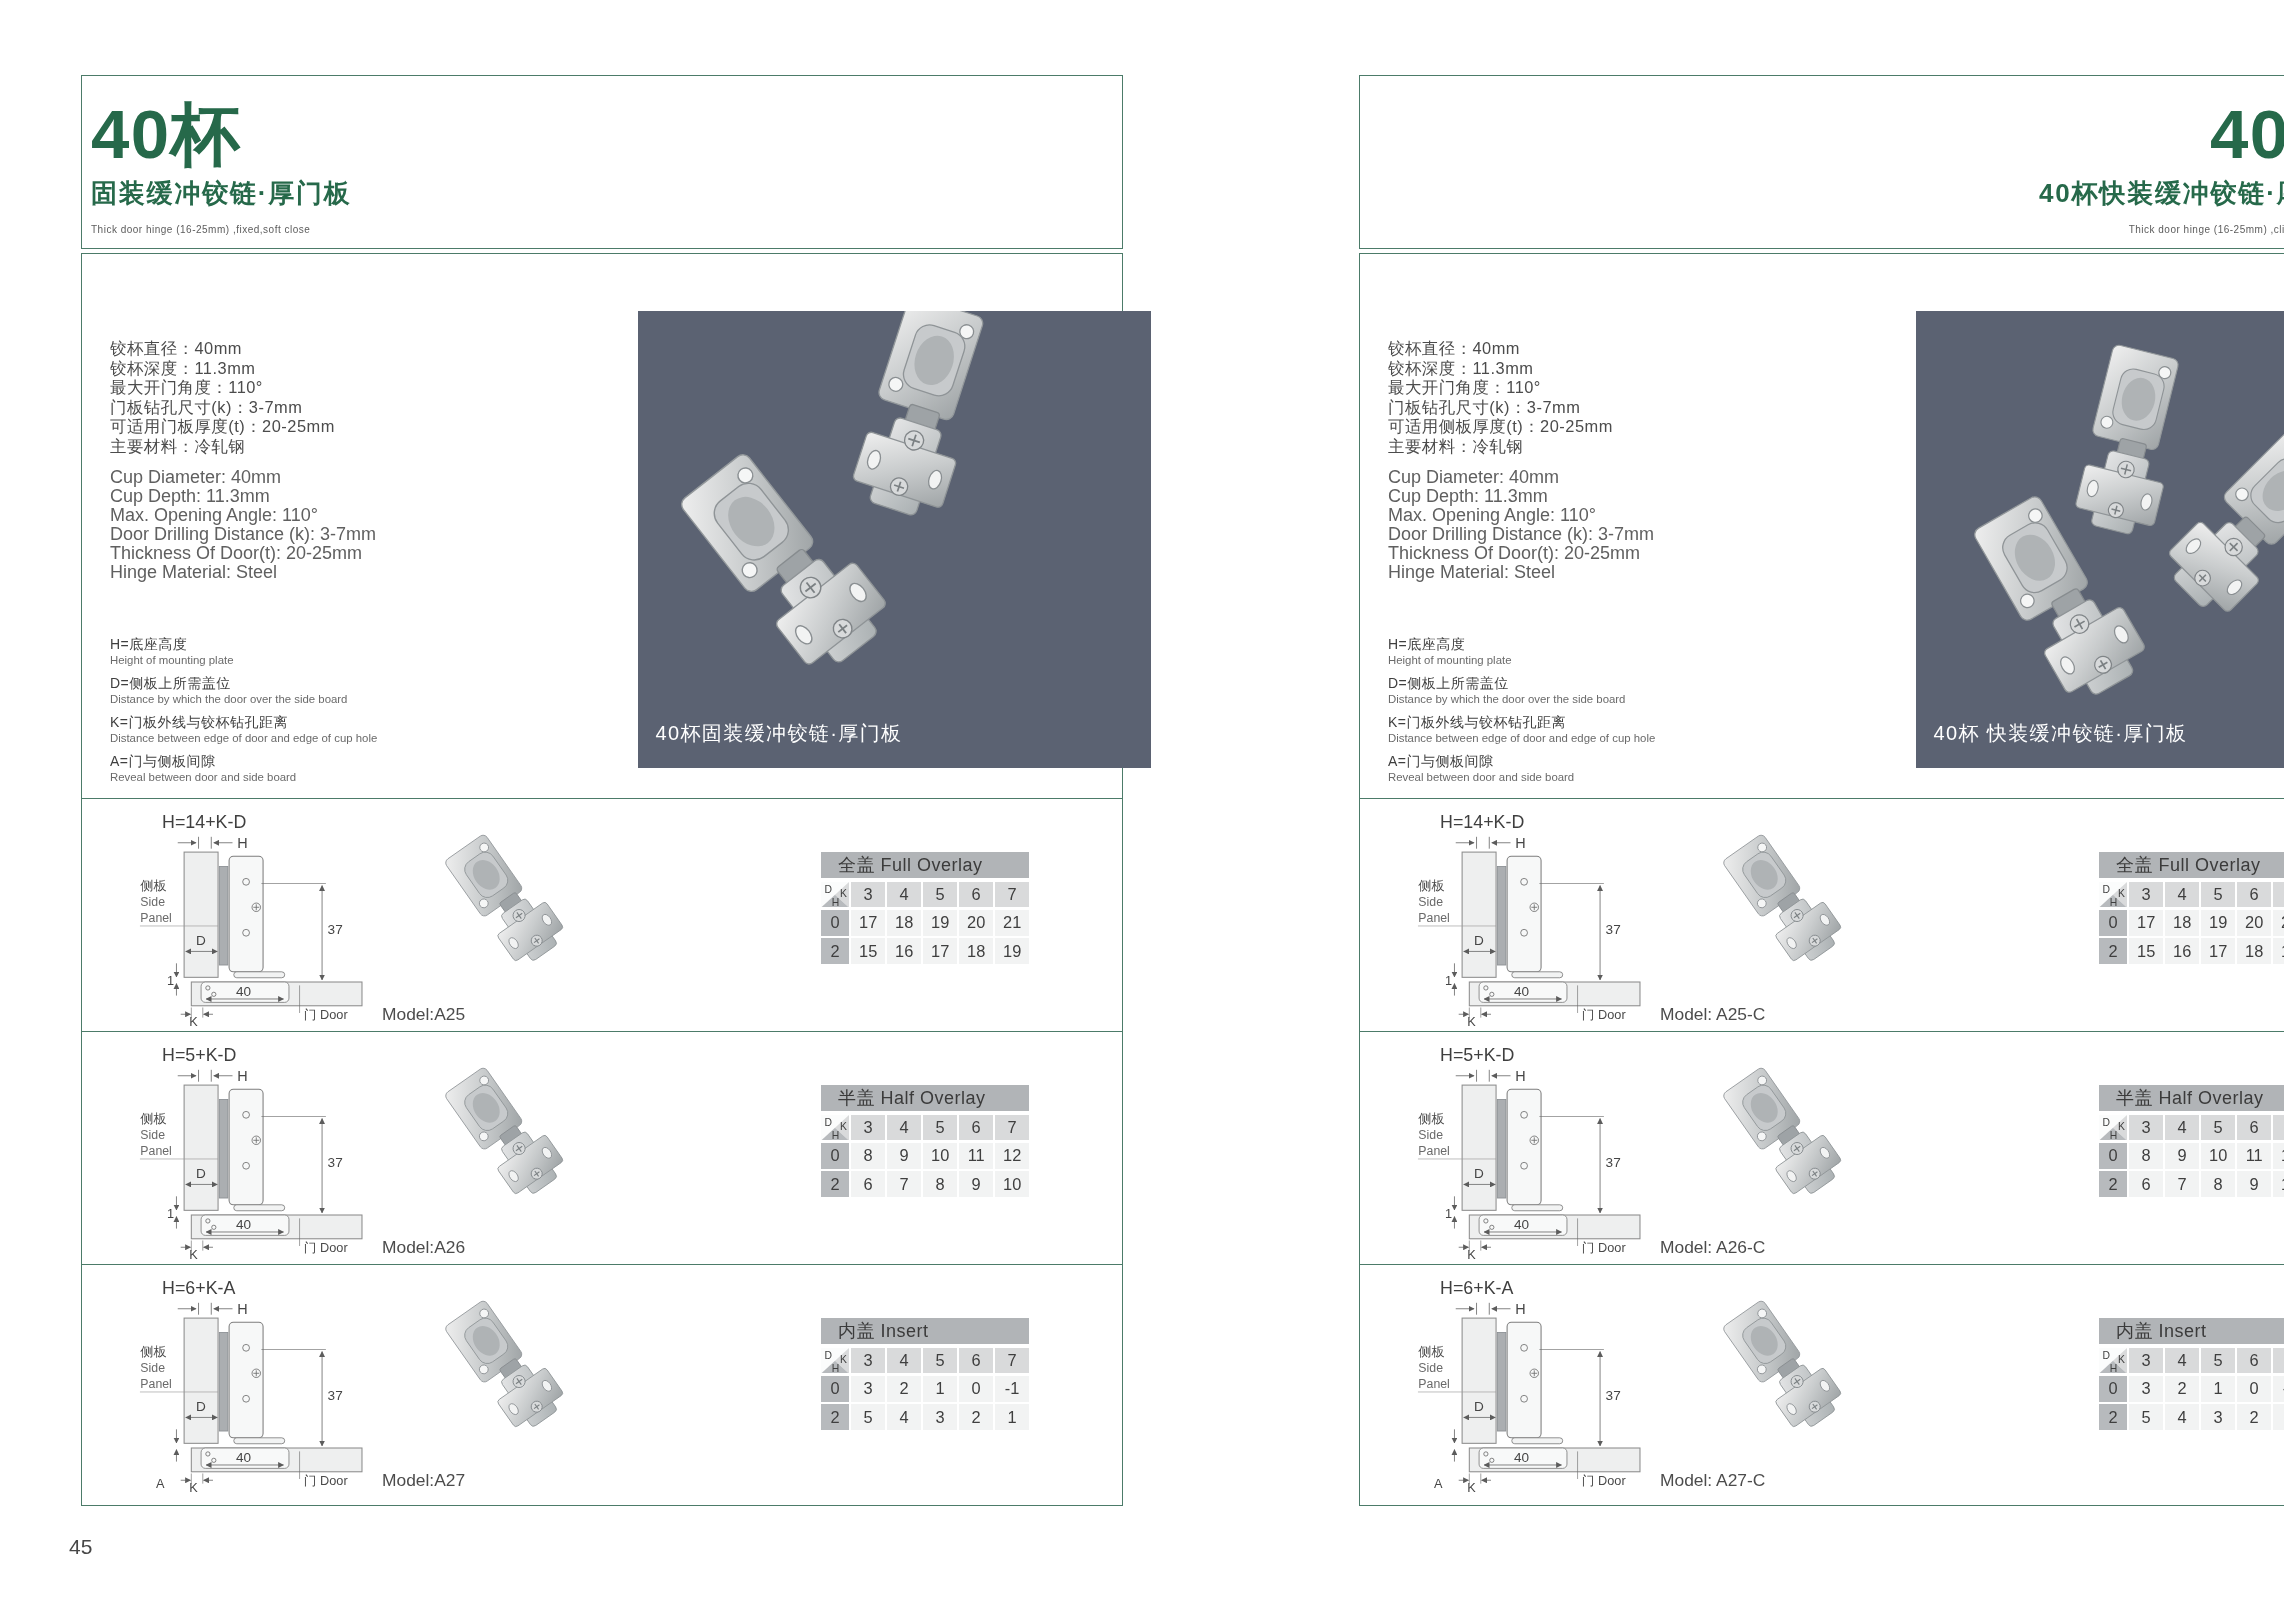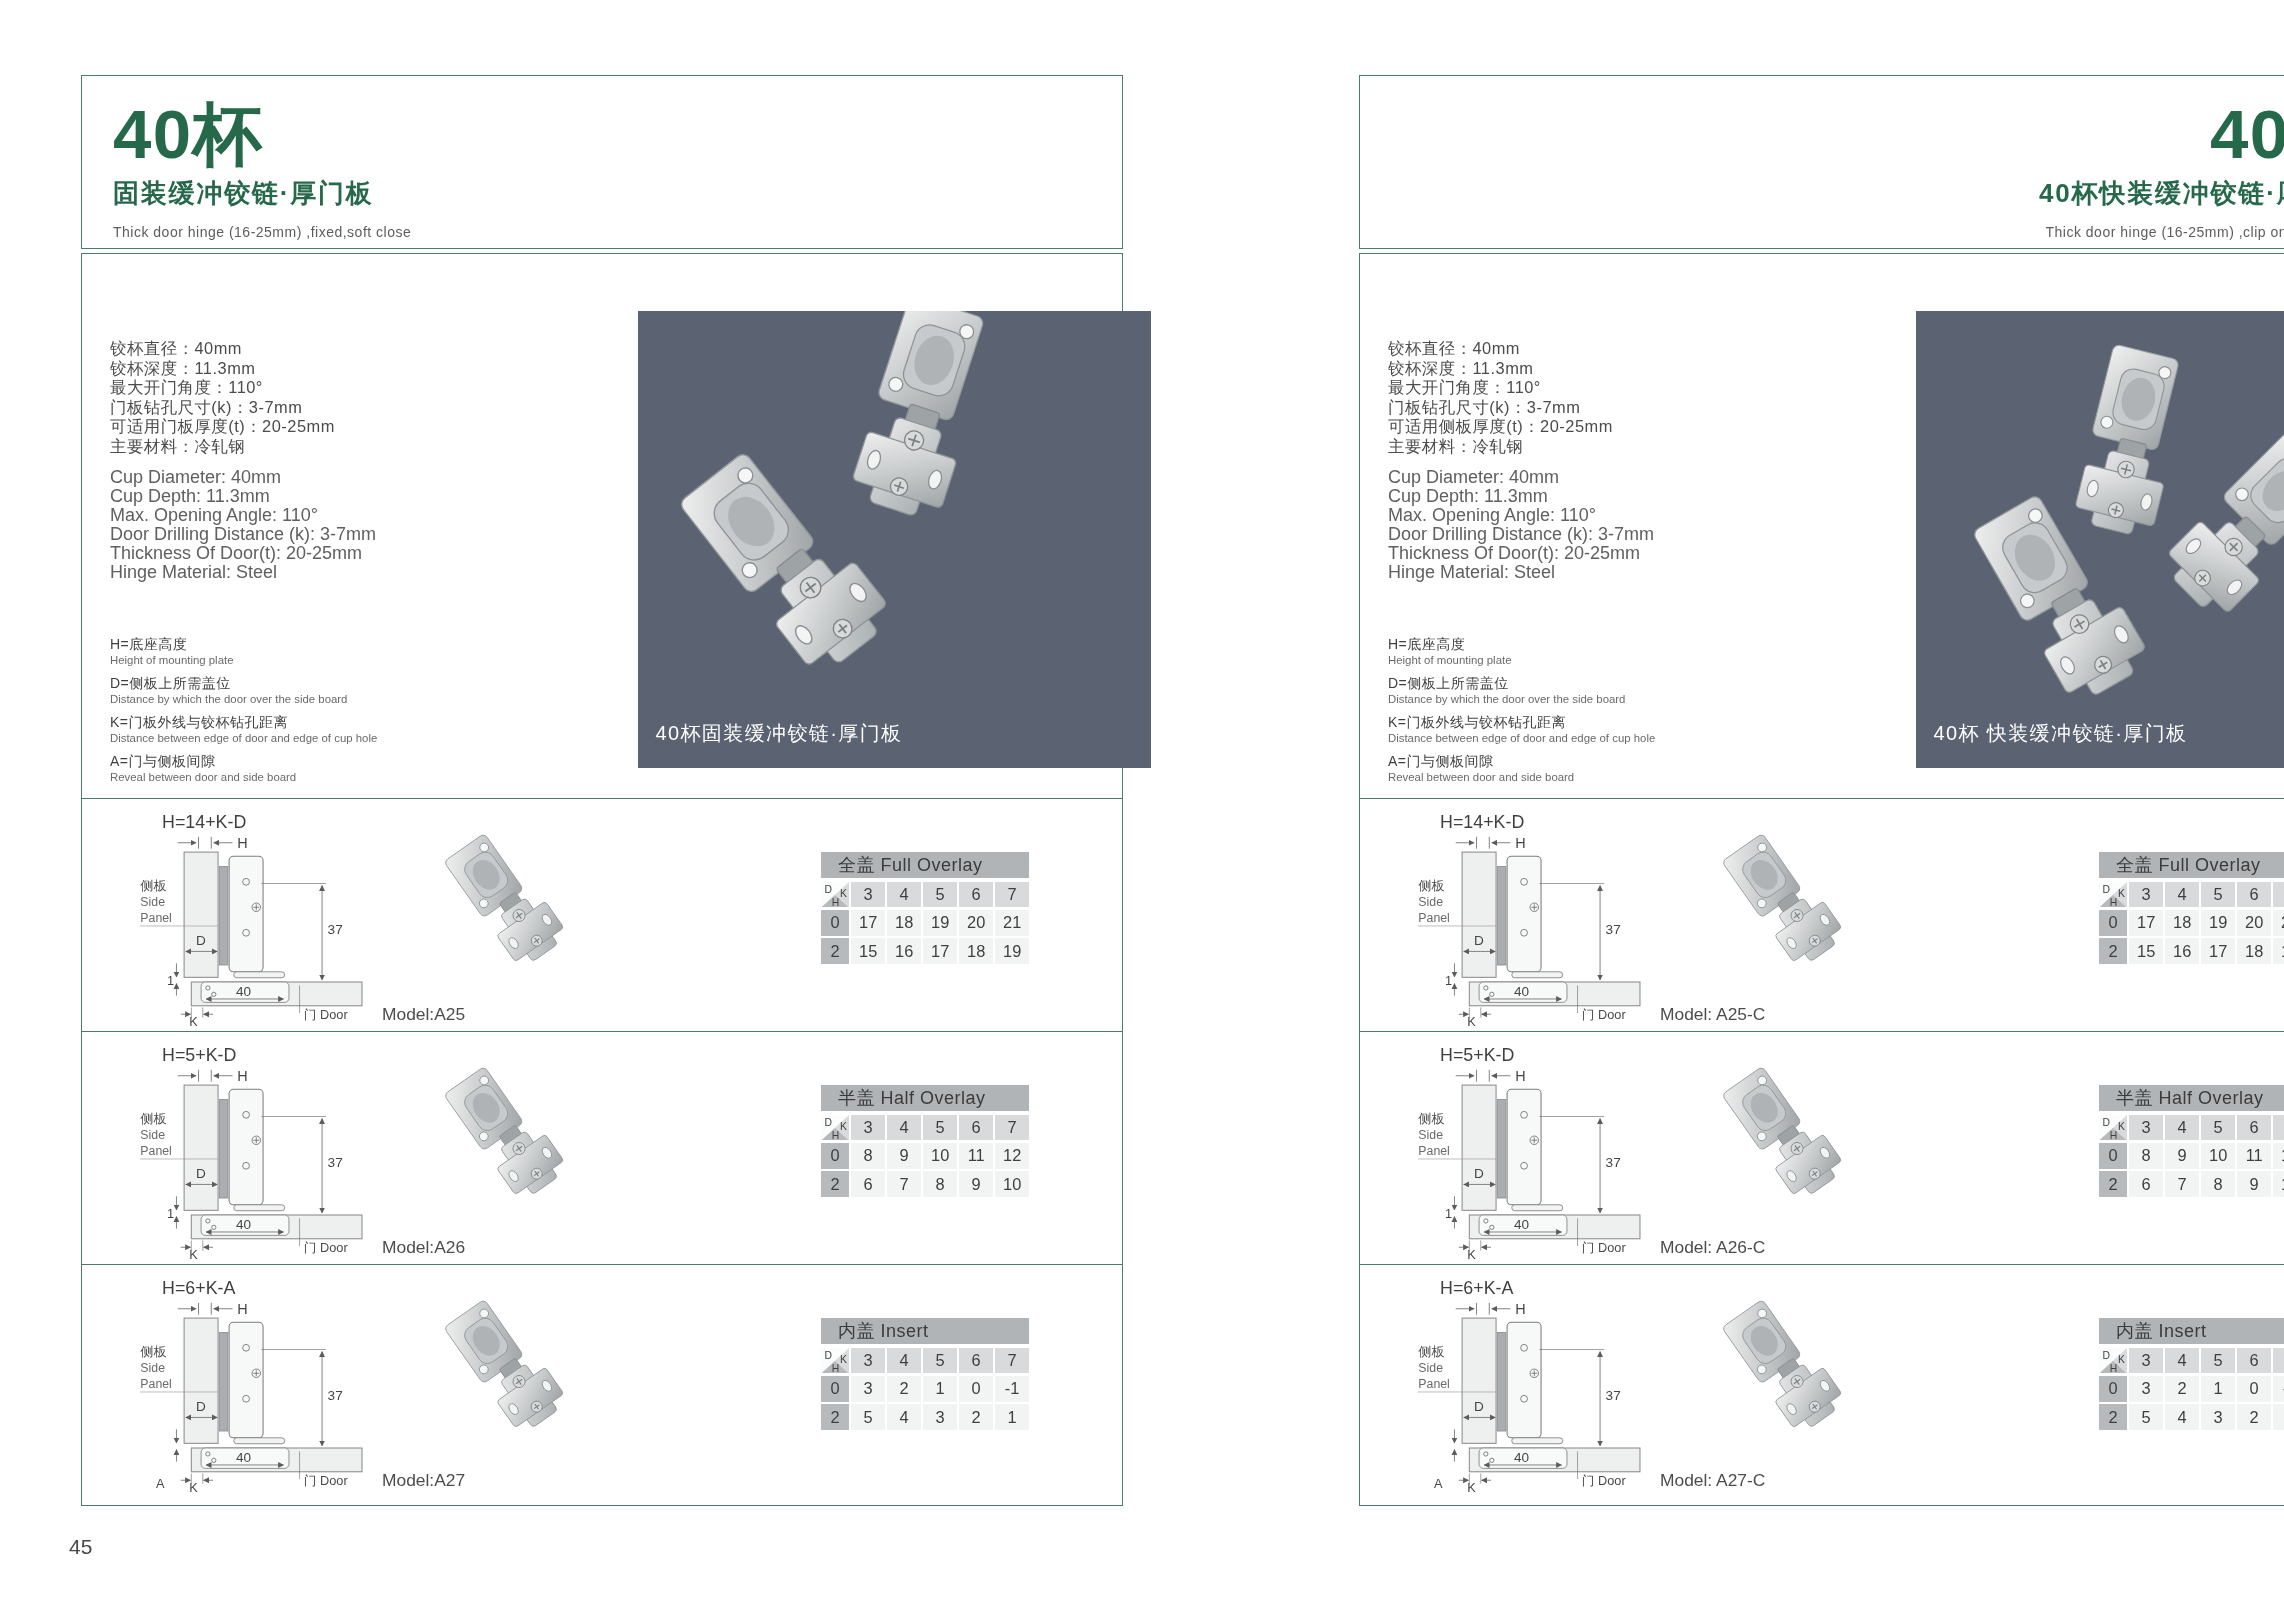--- a/index.html
+++ b/index.html
@@ -5,25 +5,25 @@
   html,body{margin:0;padding:0;background:#ffffff;}
   .canvas{
     position:relative;width:2482px;height:1618px;background:#ffffff;
     font-family:"Liberation Sans","DejaVu Sans",sans-serif;color:#4a4a4a;overflow:hidden;
   }
   .page{position:absolute;top:75px;width:1042px;height:1431px;}
   .page.left{left:81px;}
   .page.right{left:1359px;}
 
   .header-box{position:absolute;top:0;left:0;right:0;height:174px;border:1.4px solid #4c7b69;
-    box-sizing:border-box;padding:24px 40px 0 31px;}
+    box-sizing:border-box;padding:24px 40px 0 9px;}
   .page.right .header-box{text-align:right;}
   .hdr-title{font-size:69px;font-weight:bold;color:#26694a;line-height:1;letter-spacing:1.4px;}
   .hdr-subtitle{font-size:26px;color:#26694a;margin-top:7.3px;letter-spacing:1.8px;font-weight:bold;}
-  .hdr-subtitle-en{font-size:14px;color:#5c5c5c;margin-top:12.8px;letter-spacing:0.5px;}
+  .hdr-subtitle-en{font-size:10px;color:#5c5c5c;margin-top:12.8px;letter-spacing:0.5px;}
 
   .content-box{position:absolute;top:178px;left:0;right:0;height:1253px;border:1.4px solid #4c7b69;box-sizing:border-box;}
   .divider{position:absolute;left:0;right:0;height:1.4px;background:#4c7b69;}
   .div-1{top:544px}.div-2{top:777px}.div-3{top:1010px}
 
   .specs{position:absolute;left:28px;top:85px;width:512px;}
   .specs-cn .line{font-size:16.4px;line-height:19.6px;color:#4c4c4c;letter-spacing:0.5px;}
   .specs-en{margin-top:11px;}
   .specs-en .line{font-size:18px;line-height:19px;color:#606060;}
   .legend{position:absolute;left:28px;top:381px;width:525px;}

